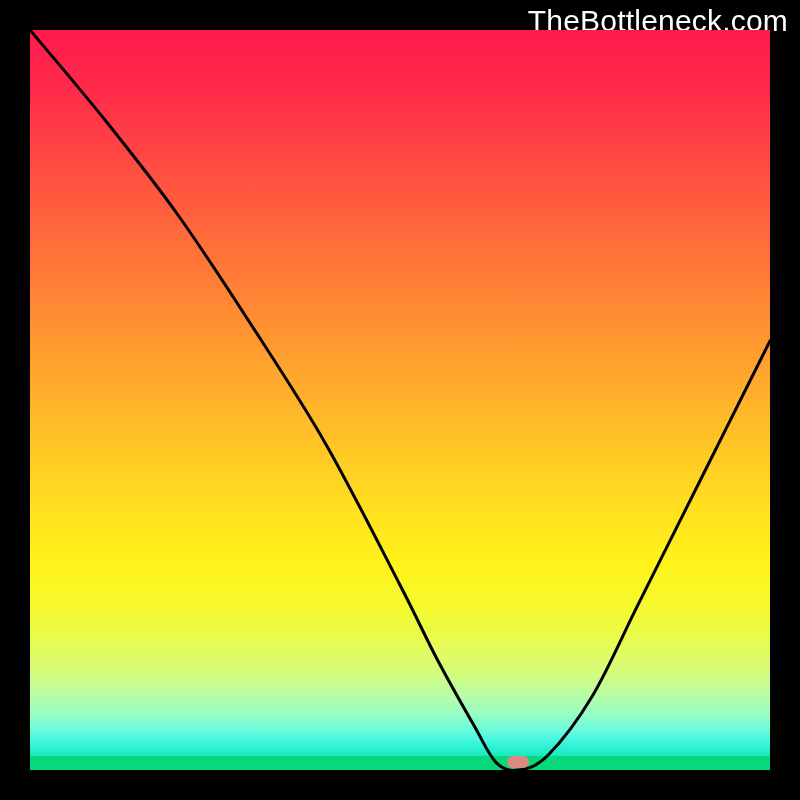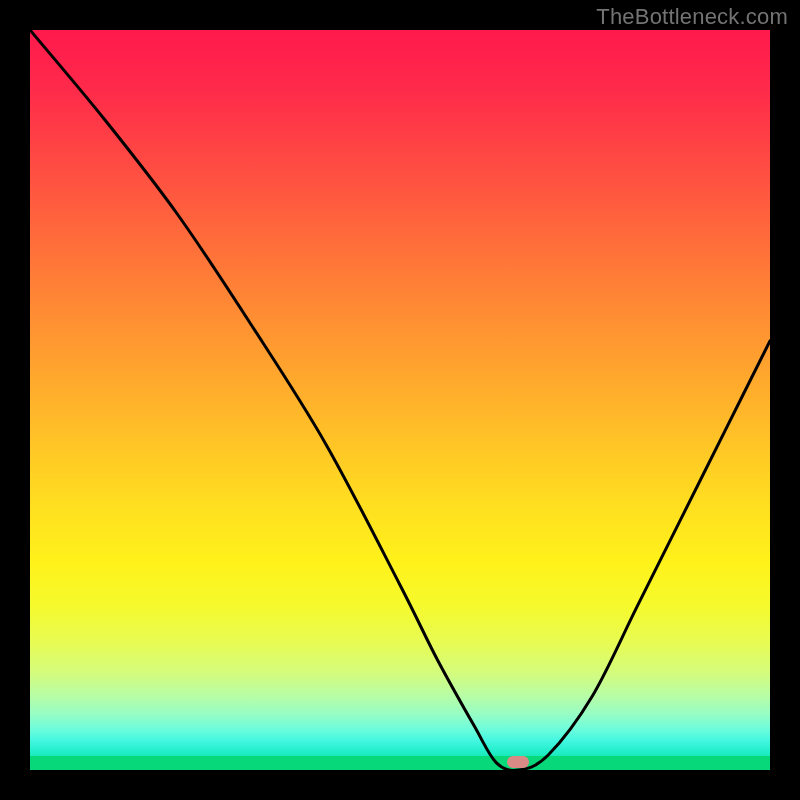--- a/index.html
+++ b/index.html
@@ -73,22 +73,22 @@
     border-radius: 6px;
     background: #d98a84;
     bottom: 2px;
     transform: translateX(-50%);
   }
   .watermark {
     position: absolute;
     top: 4px;
     right: 12px;
     font-family: Arial, Helvetica, sans-serif;
-    font-size: 22px;
-    color: #737373;
+    font-size: 30px;
+    color: #ffffff;
     letter-spacing: 0.2px;
     user-select: none;
   }
 </style>
 </head>
 <body>
 
 <div class="frame">
   <div class="watermark">TheBottleneck.com</div>
   <div class="plot">

